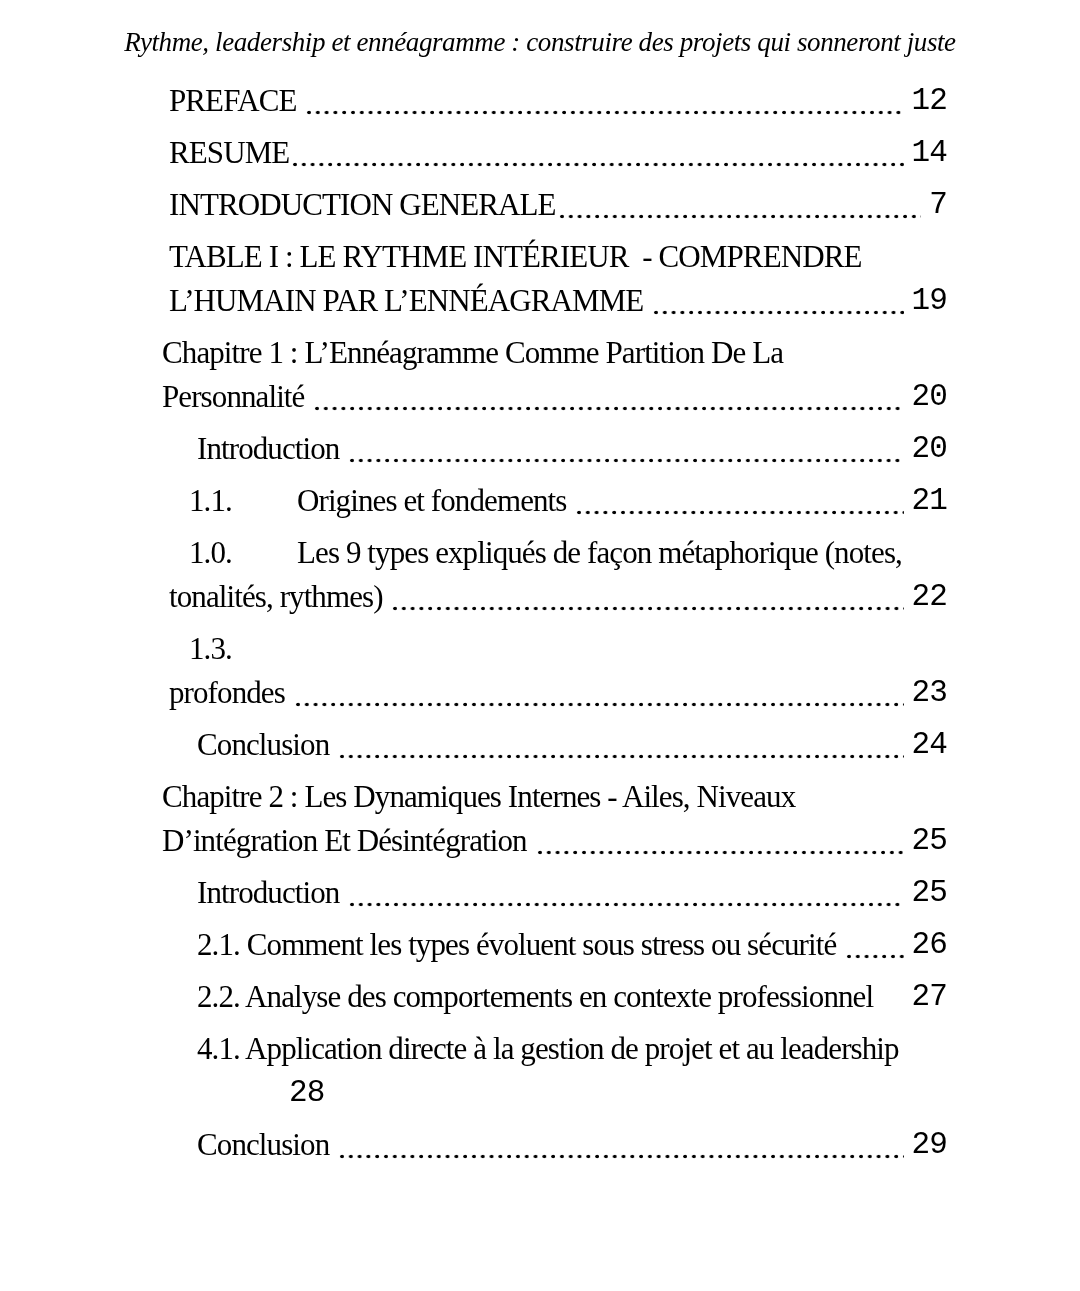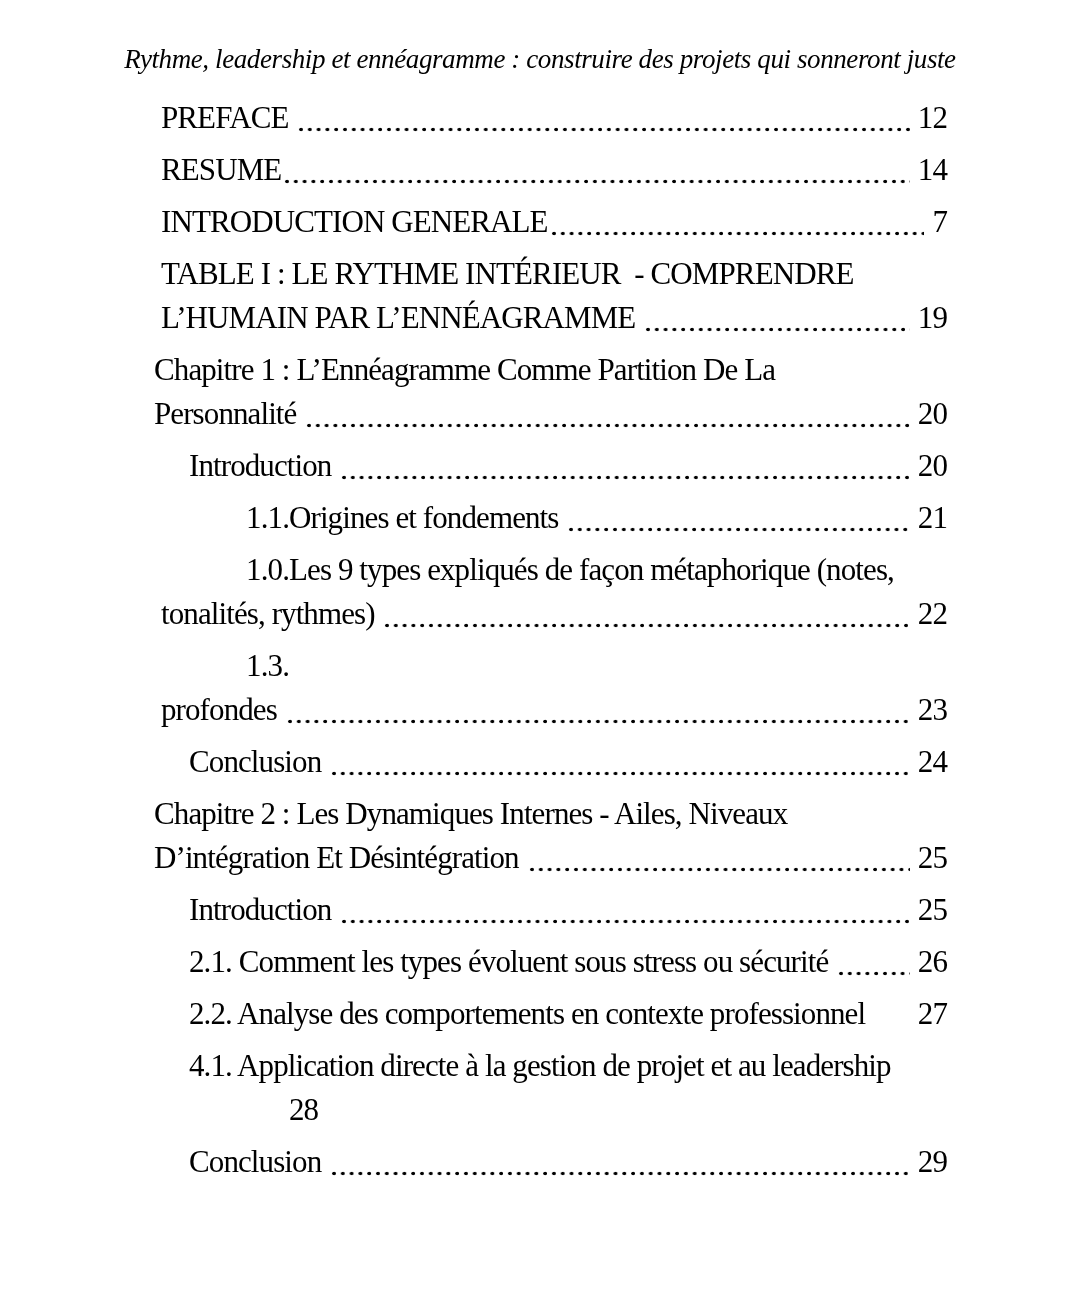--- a/index.html
+++ b/index.html
@@ -5,21 +5,21 @@
   html, body { margin: 0; padding: 0; background: #ffffff; }
   .page {
     position: relative;
     width: 1080px;
     height: 1291px;
     background: #ffffff;
     color: #000000;
     font-family: "Liberation Serif", "DejaVu Serif", serif;
     overflow: hidden;
     box-sizing: border-box;
-    padding-top: 42px;
+    padding-top: 25px;
   }
   .running-head {
     text-align: center;
     font-style: italic;
     font-size: 27px;
     line-height: 34px;
     letter-spacing: -0.4px;
     white-space: pre;
   }
   .doc-title {
@@ -35,35 +35,35 @@
   }
   .entry {
     font-size: 31px;
     line-height: 44px;
     letter-spacing: -0.9px;
     margin-bottom: 8px;
   }
   .row { display: flex; white-space: pre; }
   .lvl2 { margin-left: -7px; }
   .lvl3 .row.first { padding-left: 28px; }
-  .num { flex: 0 0 100px; width: 100px; text-align: right; }
-  .label { flex: 0 1 auto; }
+  .num { flex: 0 0 100px; width: 100px; }
+  .label { flex: 0 1 auto; margin-left: 8px; }
   .leader {
     flex: 1 1 0;
     min-width: 0;
     align-self: flex-end;
     height: 5px;
     margin: 0 8px 8px 2px;
     background-image: radial-gradient(circle at 4px 2.5px, #000 1.5px, transparent 2.1px);
     background-size: 8.8px 5px;
     background-repeat: repeat-x;
     background-position: left bottom;
   }
   .leader.no-dots { background: none; margin-right: 0; }
-  .page-num { flex: 0 0 auto; }
+  .page-num { flex: 0 0 auto; font-family: Liberation Mono, monospace; }
   .page-own-row { padding-left: 128px !important; }
 </style>
 </head>
 <body>
 
 <div class="page">
   <div class="running-head">Rythme, leadership et ennéagramme : construire des projets qui sonneront juste</div>
 
 
   <nav class="toc">

